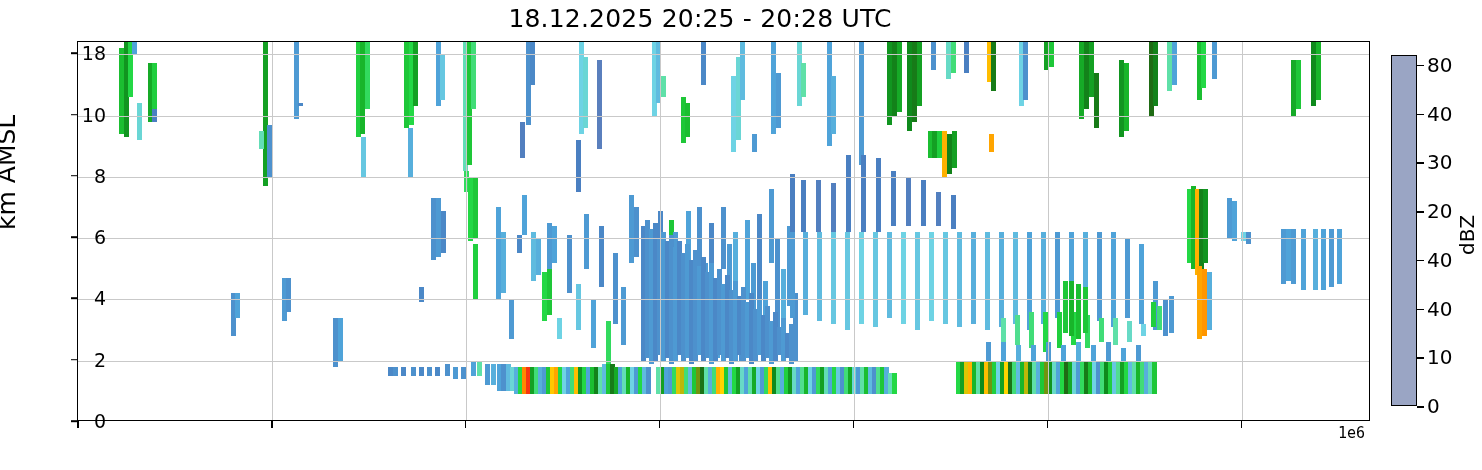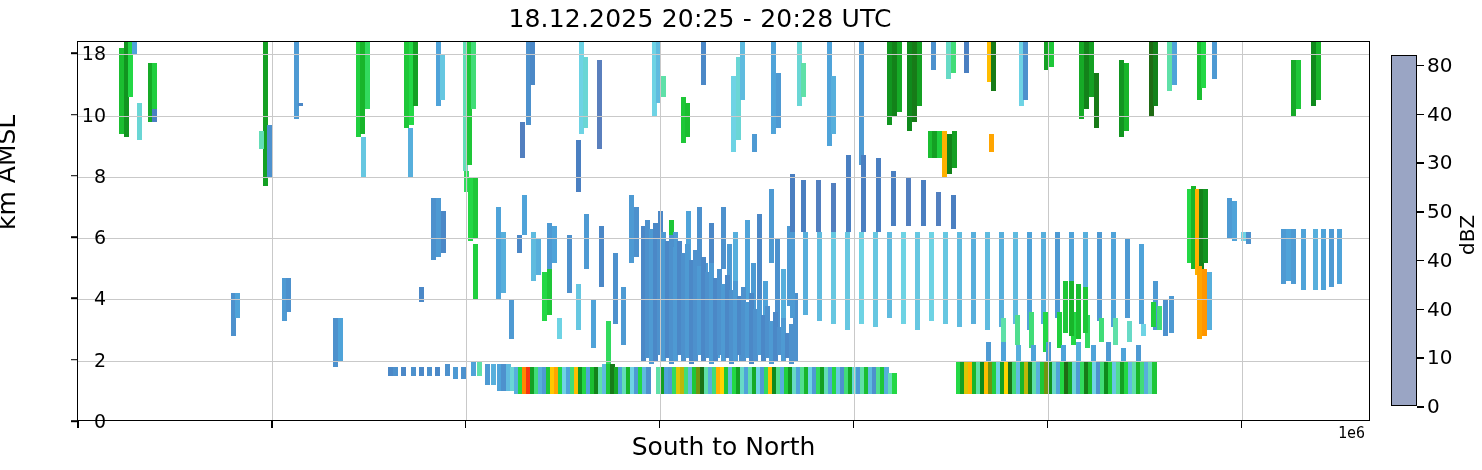--- a/index.html
+++ b/index.html
@@ -544,37 +544,36 @@
 
   <div id="xaxis">
       <div class="xtickmark" style="left: 77px;"></div>
       <div class="xtickmark" style="left: 270.95px;"></div>
       <div class="xtickmark" style="left: 464.9px;"></div>
       <div class="xtickmark" style="left: 658.85px;"></div>
       <div class="xtickmark" style="left: 852.8px;"></div>
       <div class="xtickmark" style="left: 1046.75px;"></div>
       <div class="xtickmark" style="left: 1240.7px;"></div>
     </div>
-  <div class="xlabel">South to North</div>
   <div class="xexp">1e6</div>
 
   <div id="cbwrap">
     <div id="cbar" style="background: linear-gradient(rgb(154, 165, 196) 100%, rgb(106, 127, 184) 94.44%, rgb(74, 127, 193) 88.89%, rgb(79, 163, 217) 83.33%, rgb(110, 211, 228) 77.78%, rgb(95, 224, 168) 72.22%, rgb(35, 216, 69) 66.67%, rgb(24, 181, 42) 61.11%, rgb(15, 138, 28) 55.56%, rgb(31, 107, 20) 50%, rgb(154, 168, 13) 45.83%, rgb(255, 212, 0) 41.67%, rgb(255, 165, 0) 36.11%, rgb(255, 106, 0) 30.56%, rgb(242, 27, 27) 26.39%, rgb(176, 0, 0) 20.83%, rgb(107, 0, 0) 16.67%, rgb(253, 233, 247) 15.28%, rgb(249, 184, 236) 11.11%, rgb(242, 106, 222) 6.94%, rgb(234, 40, 216) 0%);"></div>
   </div>
   <div id="cbticks">
       <div class="cbtick" style="top: 406px;"></div>
       <div class="cblab" style="top: 406px;">0</div>
       <div class="cbtick" style="top: 357.25px;"></div>
       <div class="cblab" style="top: 357.25px;">10</div>
       <div class="cbtick" style="top: 308.5px;"></div>
       <div class="cblab" style="top: 308.5px;">40</div>
       <div class="cbtick" style="top: 259.75px;"></div>
       <div class="cblab" style="top: 259.75px;">40</div>
       <div class="cbtick" style="top: 211px;"></div>
-      <div class="cblab" style="top: 211px;">50</div>
+      <div class="cblab" style="top: 211px;">20</div>
       <div class="cbtick" style="top: 162.25px;"></div>
       <div class="cblab" style="top: 162.25px;">30</div>
       <div class="cbtick" style="top: 113.5px;"></div>
       <div class="cblab" style="top: 113.5px;">40</div>
       <div class="cbtick" style="top: 64.75px;"></div>
       <div class="cblab" style="top: 64.75px;">80</div>
     </div>
   <div class="cbtitle">dBZ</div>
 
 </div>

